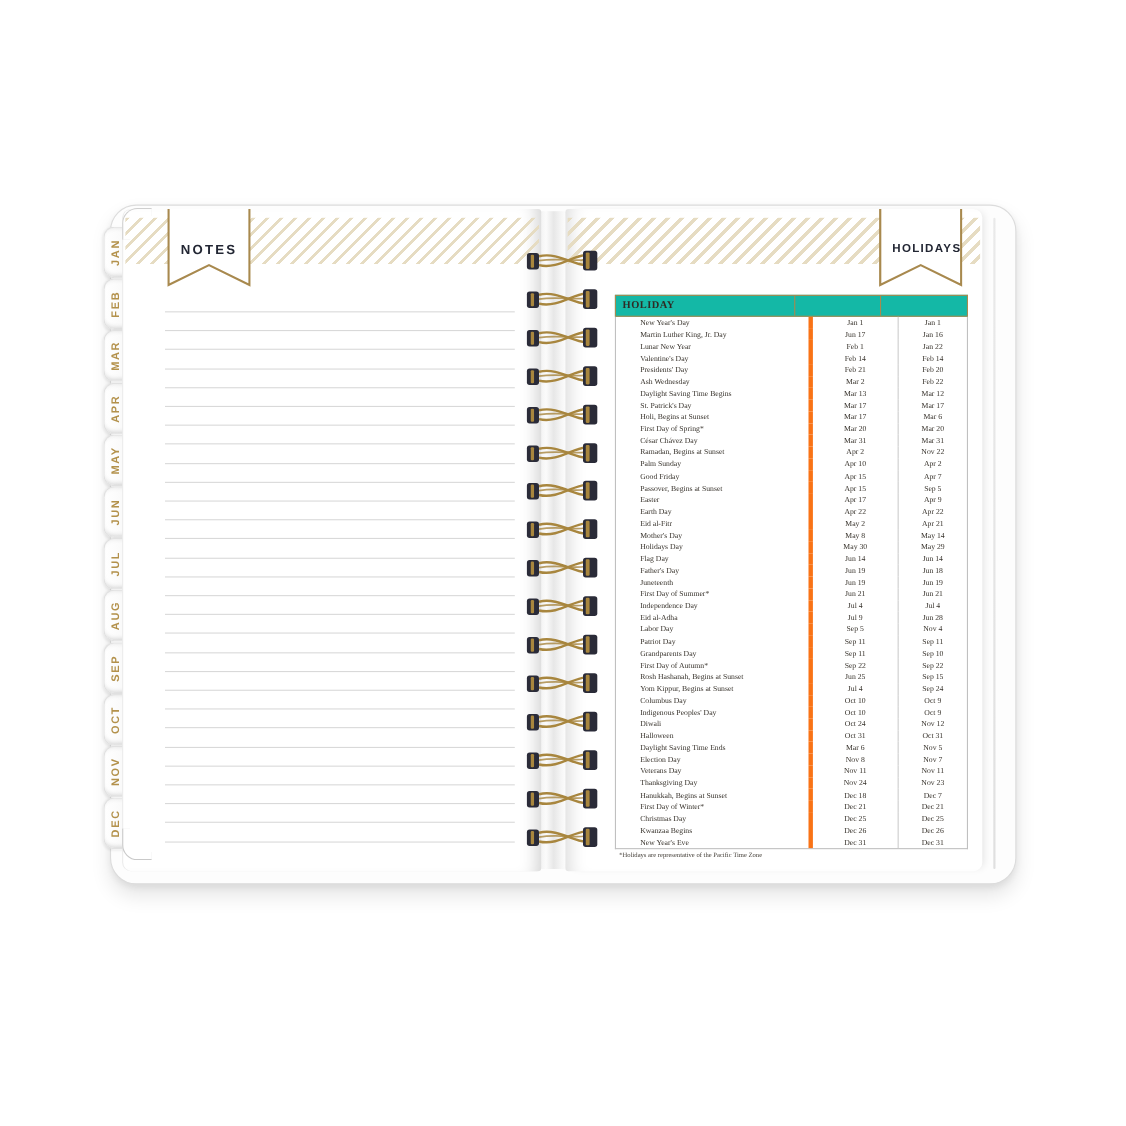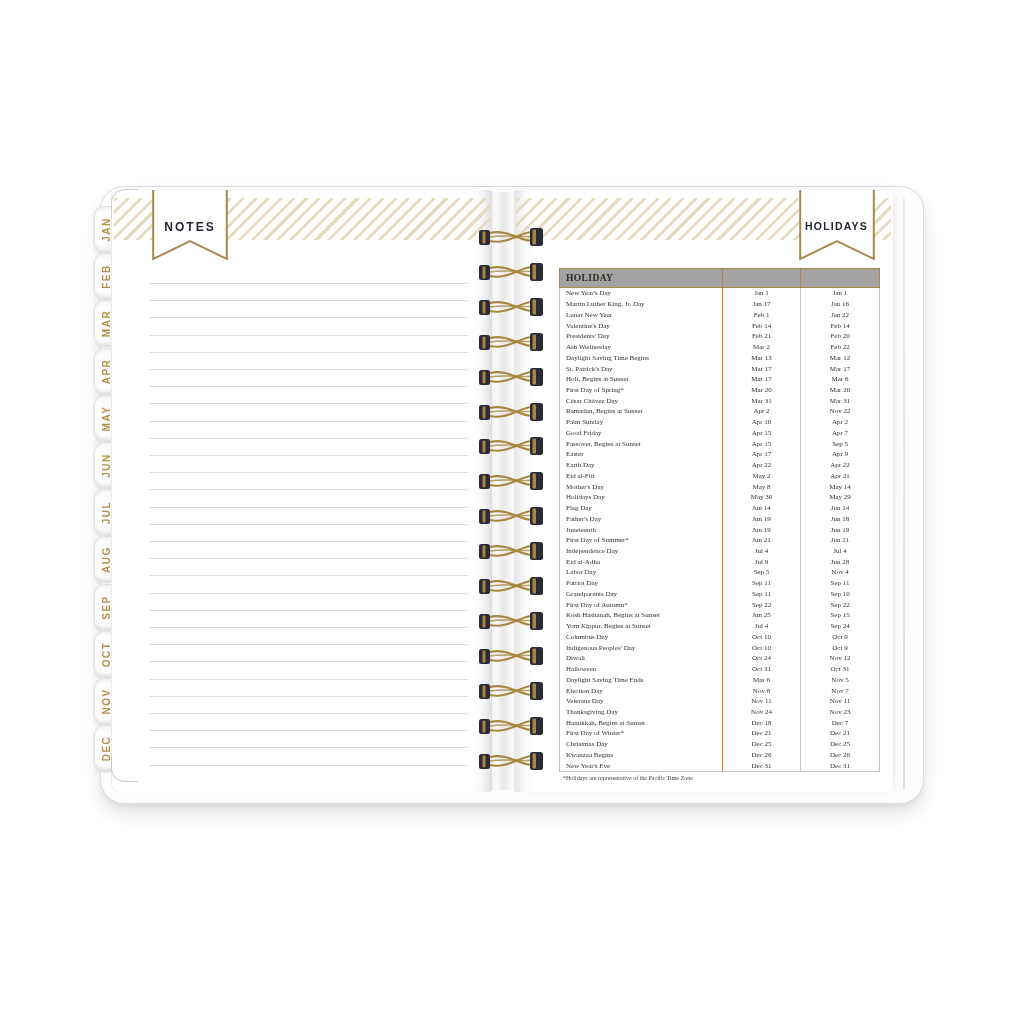--- a/index.html
+++ b/index.html
@@ -37,45 +37,45 @@
        background:repeating-linear-gradient(135deg,var(--stripe,#e6dcc2) 0 3px,transparent 3px 9px);}
 
   
   .banner{position:absolute;top:0;width:76px;height:78px;z-index:4;}
   .banner svg{position:absolute;left:0;top:0;width:76px;height:78px;}
   .banner-label{position:absolute;left:0;top:30px;width:100%;text-align:center;
        font-weight:700;color:var(--navy,#232734);}
   .notes-banner{left:40px;}
   .notes-banner .banner-label{font-size:12px;letter-spacing:2px;}
   .holidays-banner{left:285px;width:75px;}
-  .holidays-banner .banner-label{font-size:10.5px;letter-spacing:1.2px;}
+  .holidays-banner .banner-label{font-size:10.5px;letter-spacing:1.2px;text-align:right;}
 
   
   .rule{position:absolute;left:38px;width:318px;height:1px;background:var(--line_gray,#d9d9d9);}
 
   
   .gutter{position:absolute;left:488px;top:192px;width:28px;height:598px;z-index:2;
        background:linear-gradient(to right,#ededed,#fbfbfb 30%,#e7e7e7 55%,#f6f6f6 80%,#ffffff);}
   .coils{position:absolute;left:477px;top:224px;width:68px;height:560px;z-index:6;}
   .coil{position:absolute;left:0;width:68px;height:26px;}
 
   
   .htable{position:absolute;left:45px;top:78px;width:321px;font-family:"Liberation Serif",serif;}
-  .thead{display:flex;height:20px;border:1.6px solid var(--gold,#a8894e);background:#a3a3a3;box-sizing:border-box;}
+  .thead{display:flex;height:20px;border:1.6px solid var(--gold,#a8894e);background:#14b8a6;box-sizing:border-box;}
   .thc{display:flex;align-items:center;box-sizing:border-box;}
   .thc0{width:163px;padding-left:6px;border-right:1.2px solid var(--gold,#a8894e);
         font-size:9.5px;font-weight:700;letter-spacing:.4px;color:#2f2a24;}
   .thc1{width:78px;border-right:1.2px solid var(--gold,#a8894e);}
   .thc2{flex:1;}
   .tbody{display:flex;flex-direction:column;height:484px;
         border-left:1px solid var(--table_border,#c0c0c0);border-right:1px solid var(--table_border,#c0c0c0);
         border-bottom:1px solid var(--table_border,#c0c0c0);box-sizing:border-box;}
   .trow{flex:1;display:flex;align-items:center;}
   .tc{box-sizing:border-box;height:100%;display:flex;align-items:center;font-size:7px;color:var(--table_text,#37322b);}
-  .tc.name{width:163px;padding-left:6px;border-right:1px solid #f97316;}
+  .tc.name{width:163px;padding-left:6px;border-right:4px solid #f97316;margin-left:16px;}
   .tc.d1{width:78px;justify-content:center;border-right:1px solid #cccccc;}
   .tc.d2{flex:1;justify-content:center;}
   .footnote{position:absolute;left:49px;top:585px;font-family:"Liberation Serif",serif;
         font-size:6px;color:#46413a;}
 </style>
 </head>
 <body>
 
 <div class="scene">
 
@@ -182,21 +182,21 @@
         <div class="thc thc2"></div>
       </div>
       <div class="tbody">
           <div class="trow">
             <div class="tc name">New Year's Day</div>
             <div class="tc d1">Jan 1</div>
             <div class="tc d2">Jan 1</div>
           </div>
           <div class="trow">
             <div class="tc name">Martin Luther King, Jr. Day</div>
-            <div class="tc d1">Jan 17</div>
+            <div class="tc d1">Jun 17</div>
             <div class="tc d2">Jan 16</div>
           </div>
           <div class="trow">
             <div class="tc name">Lunar New Year</div>
             <div class="tc d1">Feb 1</div>
             <div class="tc d2">Jan 22</div>
           </div>
           <div class="trow">
             <div class="tc name">Valentine's Day</div>
             <div class="tc d1">Feb 14</div>

